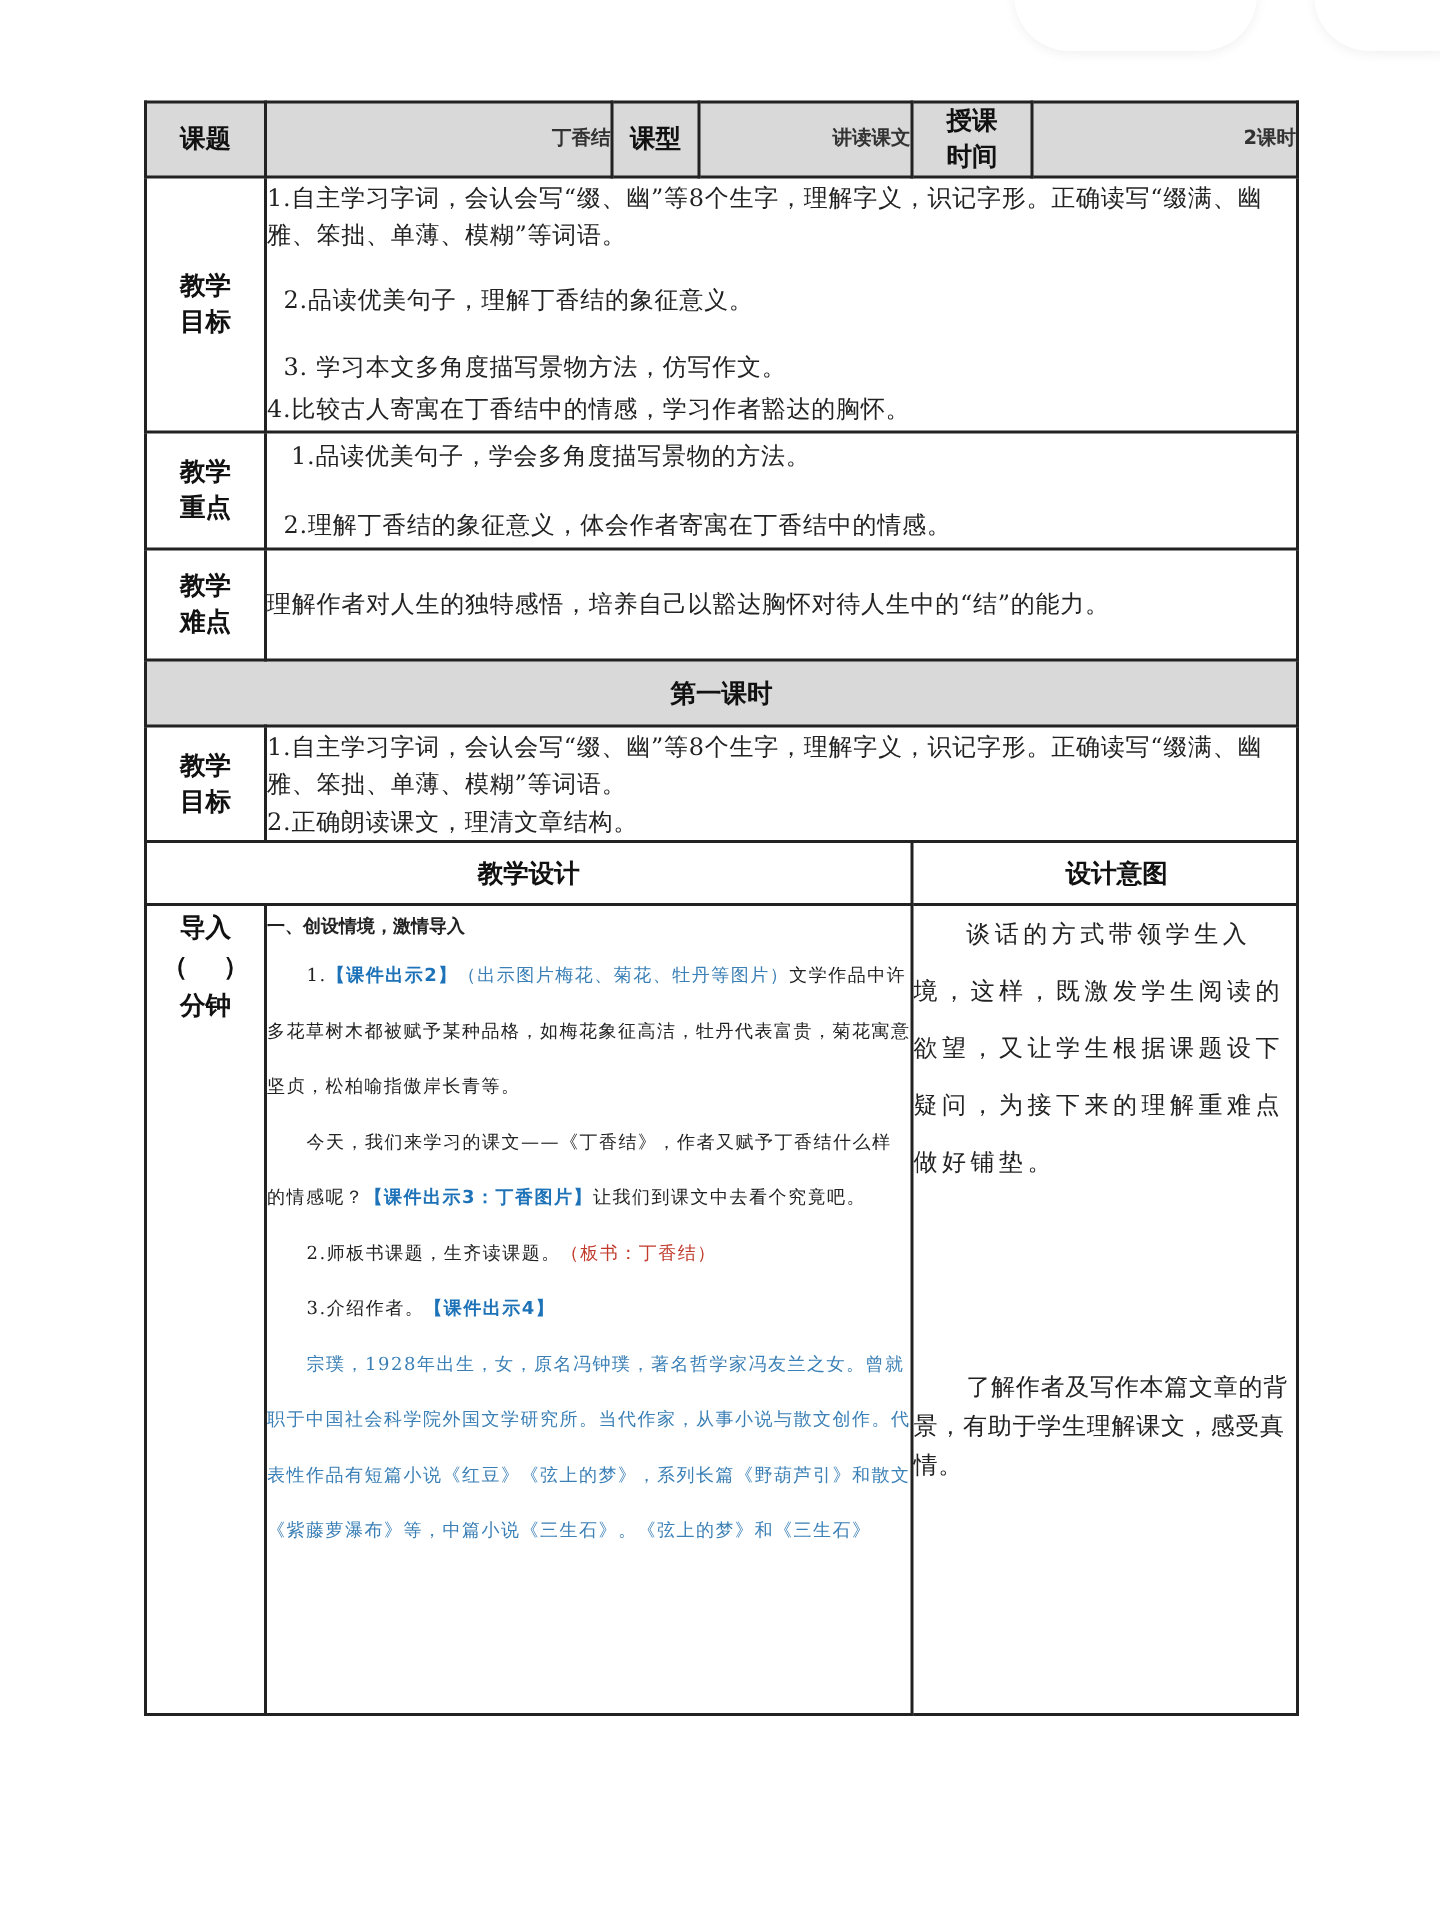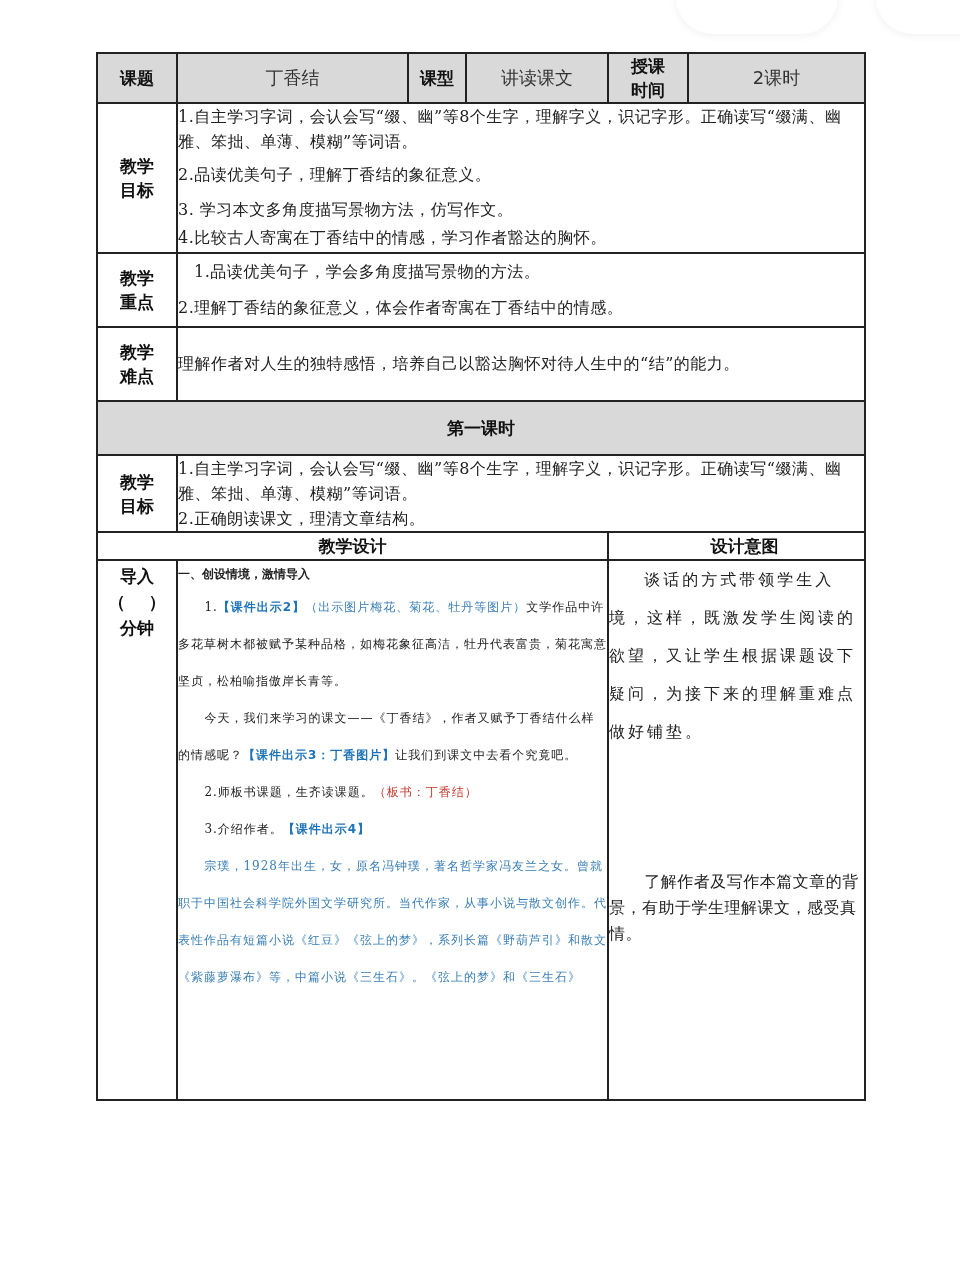--- a/index.html
+++ b/index.html
@@ -8,35 +8,35 @@
     font-family: "DejaVu Serif", "Liberation Serif", serif; color:#222;
   }
   .deco-pill {
     position:absolute; top:-40px; background:#fff; border-radius:40px;
     box-shadow:0 2px 8px rgba(0,0,0,0.06);
   }
   .deco-1 { left:676px; width:162px; height:74px; }
   .deco-2 { left:876px; width:120px; height:74px; }
 
   table.plan {
-    position:absolute; left:96px; top:52px; width:768px;
+    position:absolute; left:96px; top:67px; width:768px;
     border-collapse:collapse; table-layout:fixed;
   }
   table.plan td {
     border:2px solid #222; padding:0; vertical-align:middle;
   }
   .gray { background:#d9d9d9; }
   .lbl {
     font-family: "DejaVu Sans", "Liberation Sans", sans-serif;
     font-weight:bold; font-size:17px; text-align:center; line-height:24px; color:#111;
   }
-  .big { font-size:18px; text-align:center; font-weight:normal; color:#333; }
+  .big { font-size:13px; text-align:right; font-weight:bold; color:#333; }
   .txt { font-size:16px; line-height:30px; padding:2px 6px 2px 10px; color:#222; letter-spacing:0.5px; }
   .txt p { margin:0; }
-  .txt .sp { margin-top:6px; }
+  .txt .sp { margin-top:16px;padding-left:11px; }
   .center-bold {
     text-align:center; font-family:"DejaVu Sans","Liberation Sans",sans-serif;
     font-weight:bold; font-size:17px; color:#111;
   }
   .design { font-size:12px; line-height:37px; padding:0 4px 0 8px; letter-spacing:1px; vertical-align:top !important; }
   .design p { margin:0; }
   .ind { text-indent:2.2em; }
   .h-sec { font-family:"DejaVu Sans","Liberation Sans",sans-serif; font-weight:bold; line-height:26px; letter-spacing:0; }
   .blue-b { color:#1e73b8; font-weight:bold; font-family:"DejaVu Sans","Liberation Sans",sans-serif; }
   .red { color:#c0392b; }
@@ -100,37 +100,37 @@
   </tr>
 
   <tr style="height:74px">
     <td class="lbl">
       <div>教学</div>
       <div>难点</div>
     </td>
     <td colspan="5" class="txt">理解作者对人生的独特感悟，培养自己以豁达胸怀对待人生中的“结”的能力。</td>
   </tr>
 
-  <tr style="height:54px">
+  <tr style="height:44px">
     <td colspan="6" class="gray center-bold">第一课时</td>
   </tr>
 
   <tr style="height:76px">
     <td class="lbl">
       <div>教学</div>
       <div>目标</div>
     </td>
     <td colspan="5" class="txt" style="line-height:25px">
       <p>1.自主学习字词，会认会写“缀、幽”等8个生字，理解字义，识记字形。正确读写“缀满、幽雅、笨拙、单薄、模糊”等词语。</p>
       <p>2.正确朗读课文，理清文章结构。</p>
     </td>
   </tr>
 
 
-  <tr style="height:28px">
+  <tr style="height:42px">
     <td colspan="4" class="center-bold" style="border-right:2px solid #222;">教学设计</td>
     <td colspan="2" class="center-bold" style="padding-left:16px">设计意图</td>
   </tr>
 
   <tr style="height:540px">
     <td class="lbl side-lbl" style="line-height:26px">
       <div>导入</div>
       <div style="white-space:pre">（    ）</div>
       <div>分钟</div>
     </td>

